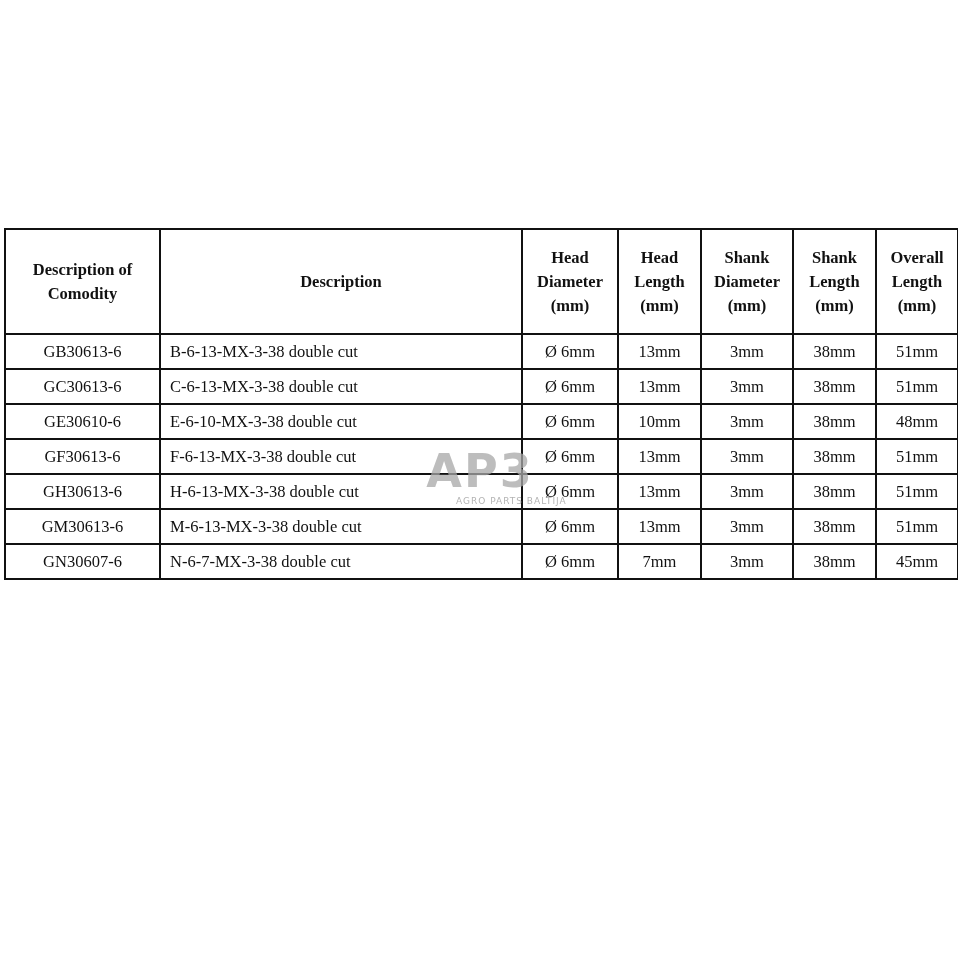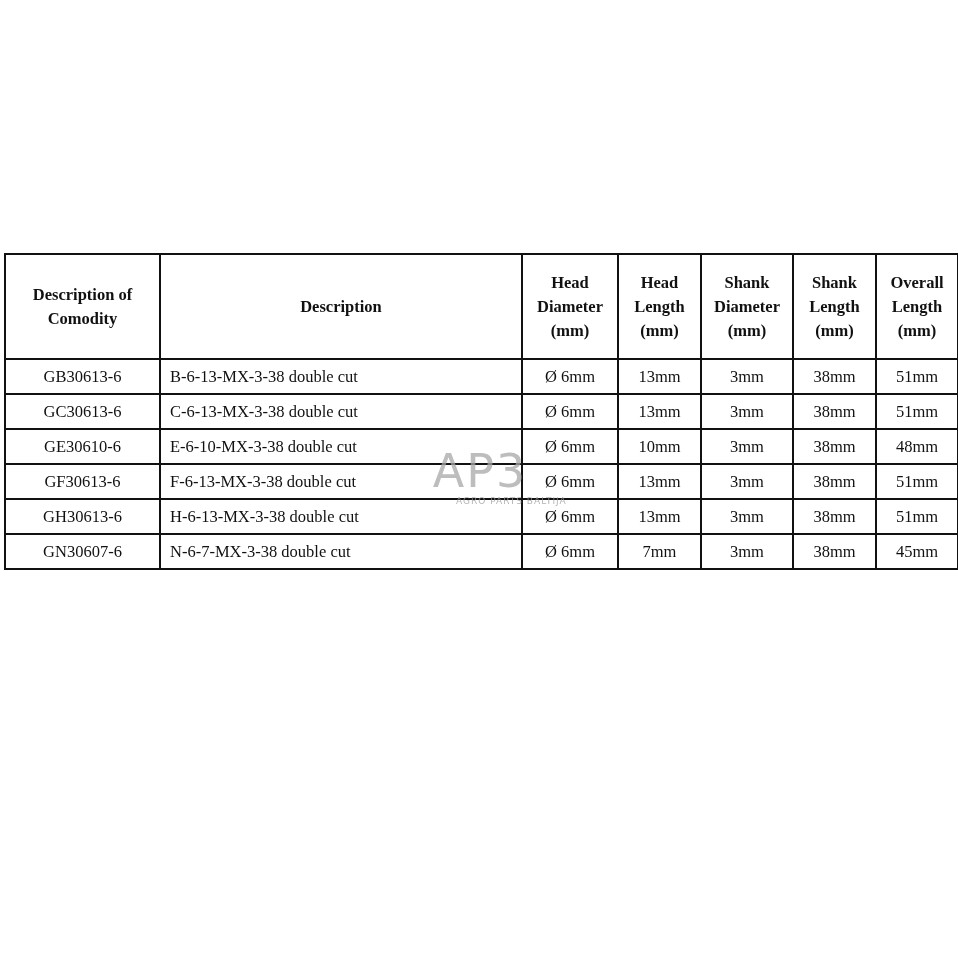--- a/index.html
+++ b/index.html
@@ -11,21 +11,21 @@
       width: 958px;
       height: 958px;
       position: relative;
       overflow: hidden;
       font-family: "Liberation Serif", "DejaVu Serif", serif;
       color: #111111;
     }
     .spec-table {
       position: absolute;
       left: 4px;
-      top: 253px;
+      top: 228px;
       width: 953px;
       border-collapse: collapse;
       table-layout: fixed;
     }
     .spec-table th, .spec-table td {
       border: 2px solid #111111;
       padding: 0;
       font-size: 16.5px;
       line-height: 24px;
     }
@@ -50,21 +50,21 @@
       left: 418px;
       top: 448px;
       width: 124px;
       text-align: center;
       pointer-events: none;
       color: #9a9a9a;
       opacity: 0.75;
     }
     .watermark .wm-logo {
       font-family: "DejaVu Sans", sans-serif;
-      font-weight: normal;
+      font-weight: bold;
       font-size: 46px;
       line-height: 46px;
       letter-spacing: 2px;
       color: #a8a8a8;
     }
     .watermark .wm-sub {
       font-family: "DejaVu Sans", sans-serif;
       font-size: 9px;
       letter-spacing: 1px;
       margin-top: 2px;
@@ -162,20 +162,29 @@
     <tr>
       <td>GH30613-6</td>
       <td class="desc">H-6-13-MX-3-38 double cut</td>
       <td>Ø 6mm</td>
       <td>13mm</td>
       <td>3mm</td>
       <td>38mm</td>
       <td>51mm</td>
     </tr>
     <tr>
+      <td>GM30613-6</td>
+      <td class="desc">M-6-13-MX-3-38 double cut</td>
+      <td>Ø 6mm</td>
+      <td>13mm</td>
+      <td>3mm</td>
+      <td>38mm</td>
+      <td>51mm</td>
+    </tr>
+    <tr>
       <td>GN30607-6</td>
       <td class="desc">N-6-7-MX-3-38 double cut</td>
       <td>Ø 6mm</td>
       <td>7mm</td>
       <td>3mm</td>
       <td>38mm</td>
       <td>45mm</td>
     </tr>
   </tbody>
 </table>

